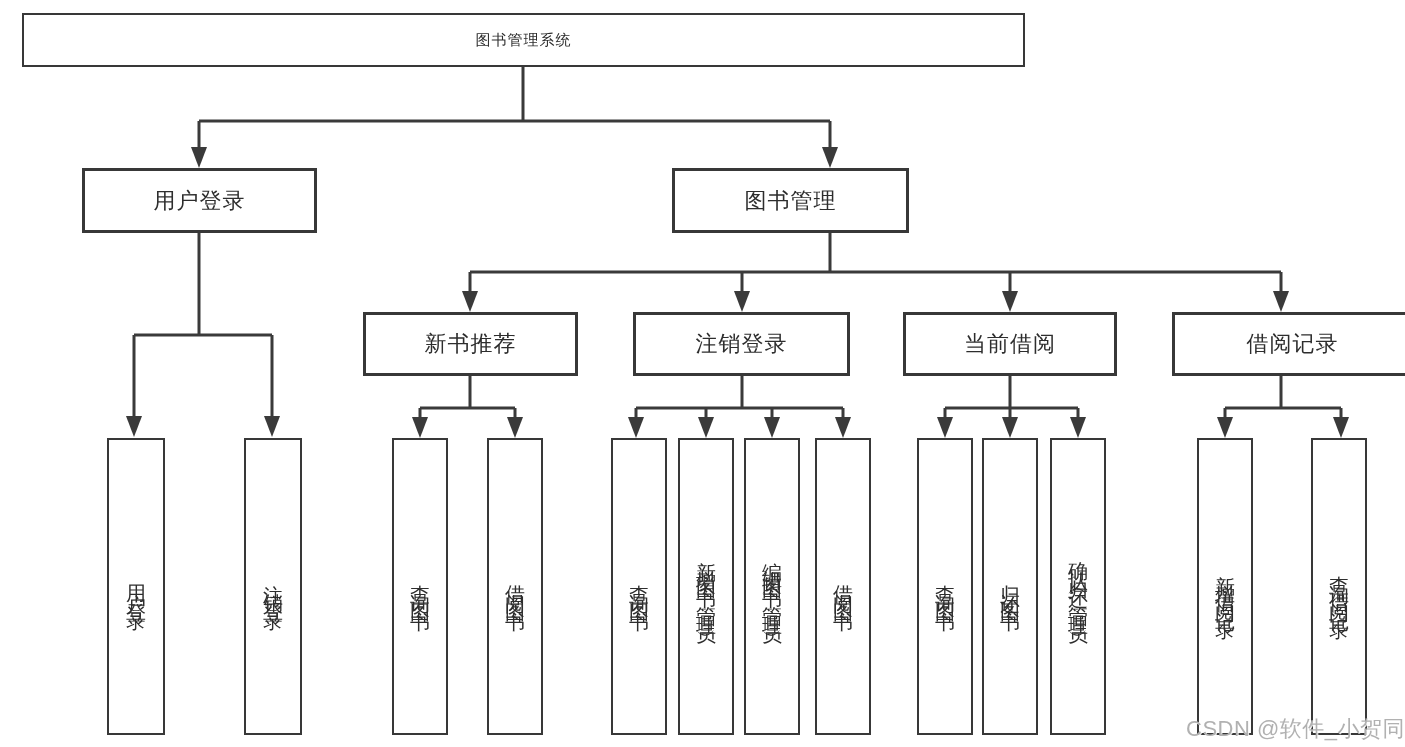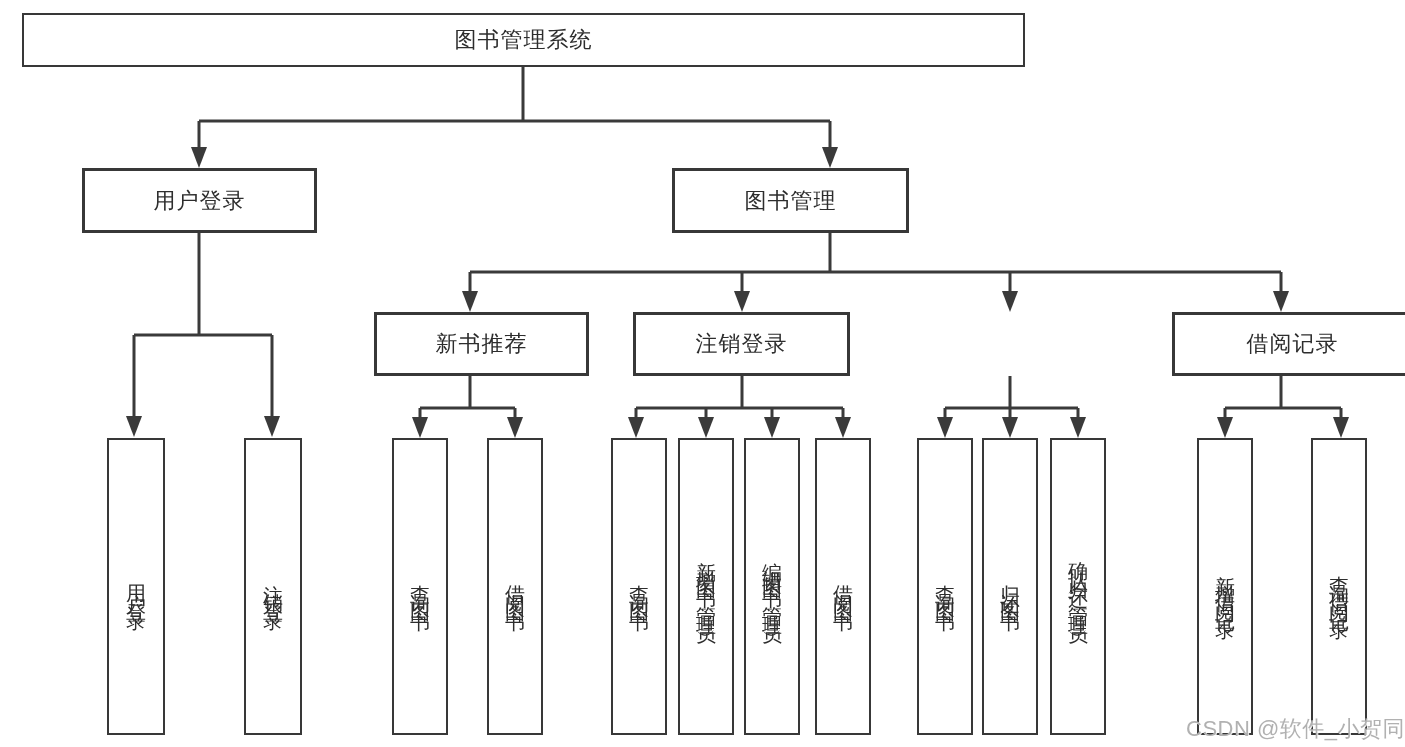--- a/index.html
+++ b/index.html
@@ -13,21 +13,21 @@
   #connectors{position:absolute;left:0;top:0;z-index:1;}
   .box{
     position:absolute;
     box-sizing:border-box;
     background:#ffffff;
     border:3px solid #383838;
     display:flex;align-items:center;justify-content:center;
     color:#2d2d2d;
     z-index:2;
   }
-  .root{border-width:2.5px;font-size:22px;letter-spacing:1px;}
+  .root{border-width:2.5px;font-size:15px;letter-spacing:1px;}
   .mid{font-size:22px;letter-spacing:1px;}
   .leaf{border-width:2.5px;font-size:20px;}
   .leaf .lbl{
     writing-mode:vertical-rl;
     text-orientation:mixed;
     letter-spacing:9px;
     line-height:1.15;
   }
   .lbl{white-space:nowrap;}
   #watermark{
@@ -79,25 +79,28 @@
     <span class="lbl">图书管理系统</span>
   </div>
 
   <div class="box mid" style="left:82px;top:168px;width:235px;height:65px">
     <span class="lbl">用户登录</span>
   </div>
   <div class="box mid" style="left:672px;top:168px;width:237px;height:65px">
     <span class="lbl">图书管理</span>
   </div>
 
-  <div class="box mid" style="left:374px;top:312px;width:215px;height:64px">
+  <div class="box mid" style="left:363px;top:312px;width:215px;height:64px">
     <span class="lbl">新书推荐</span>
   </div>
   <div class="box mid" style="left:633px;top:312px;width:217px;height:64px">
     <span class="lbl">注销登录</span>
+  </div>
+  <div class="box mid" style="left:903px;top:312px;width:214px;height:64px">
+    <span class="lbl">当前借阅</span>
   </div>
   <div class="box mid" style="left:1172px;top:312px;width:241px;height:64px">
     <span class="lbl">借阅记录</span>
   </div>
 
   <div class="box leaf" style="left:107px;top:438px;width:58px;height:297px">
     <span class="lbl">用户登录</span>
   </div>
   <div class="box leaf" style="left:244px;top:438px;width:58px;height:297px">
     <span class="lbl">注销登录</span>

